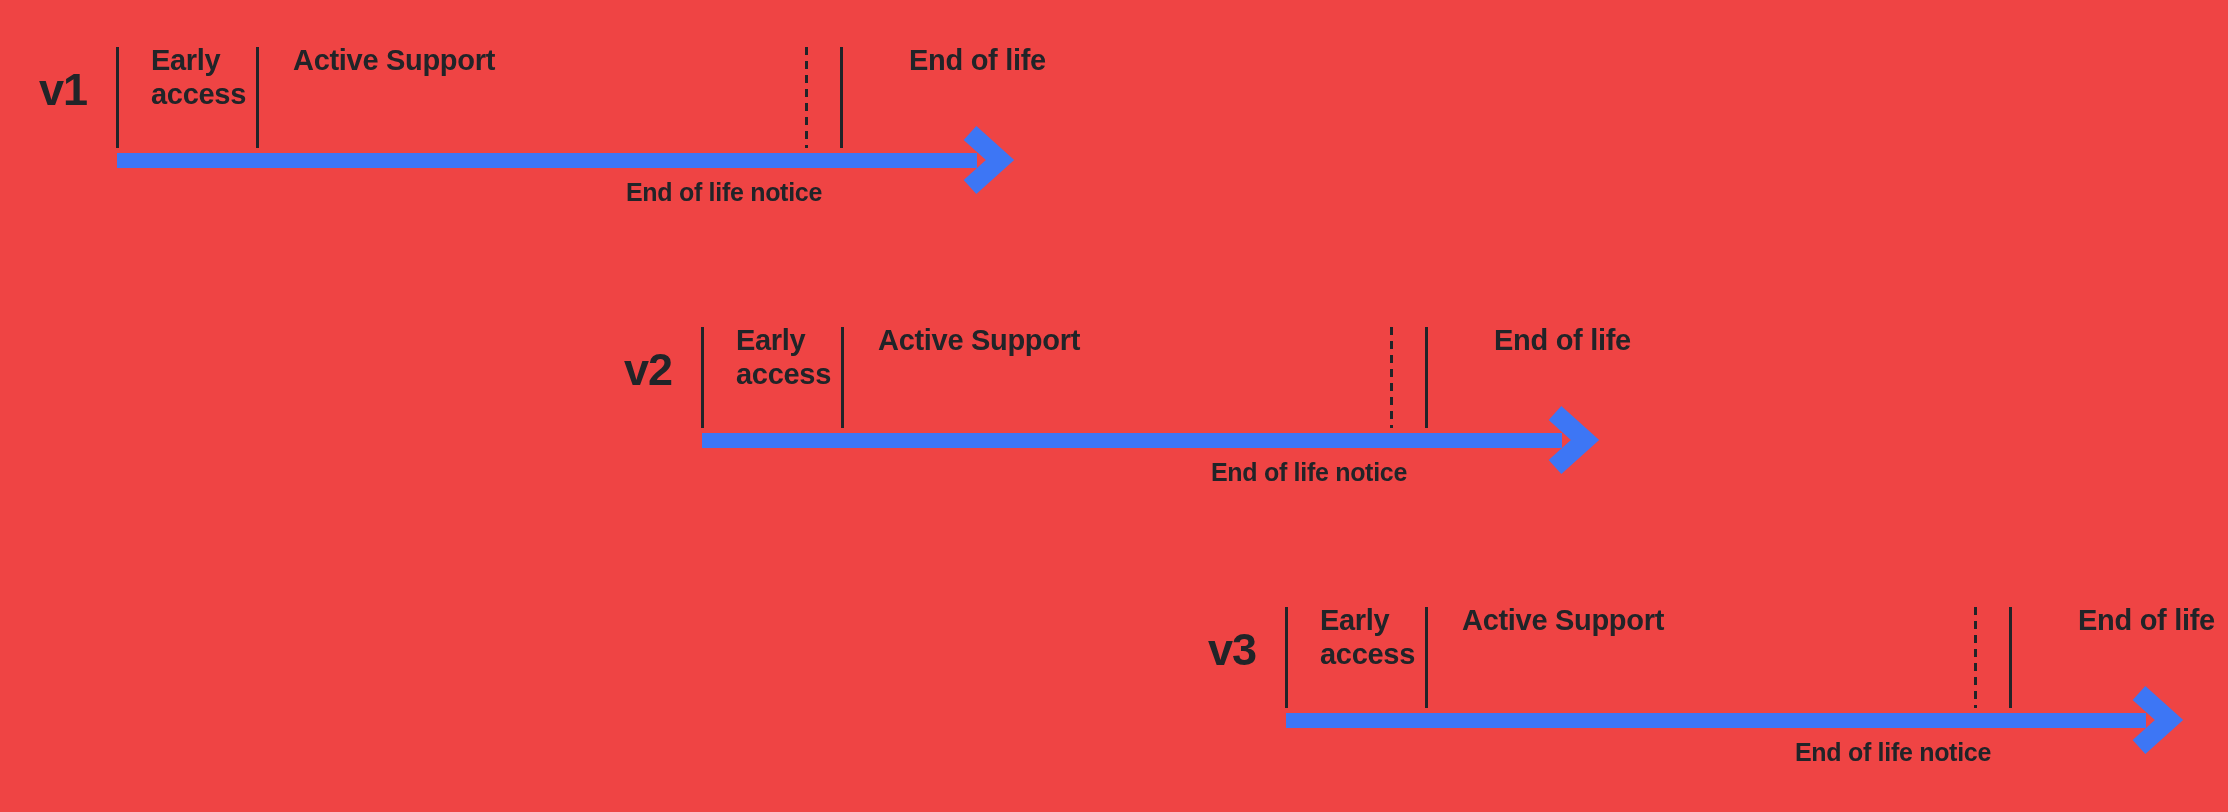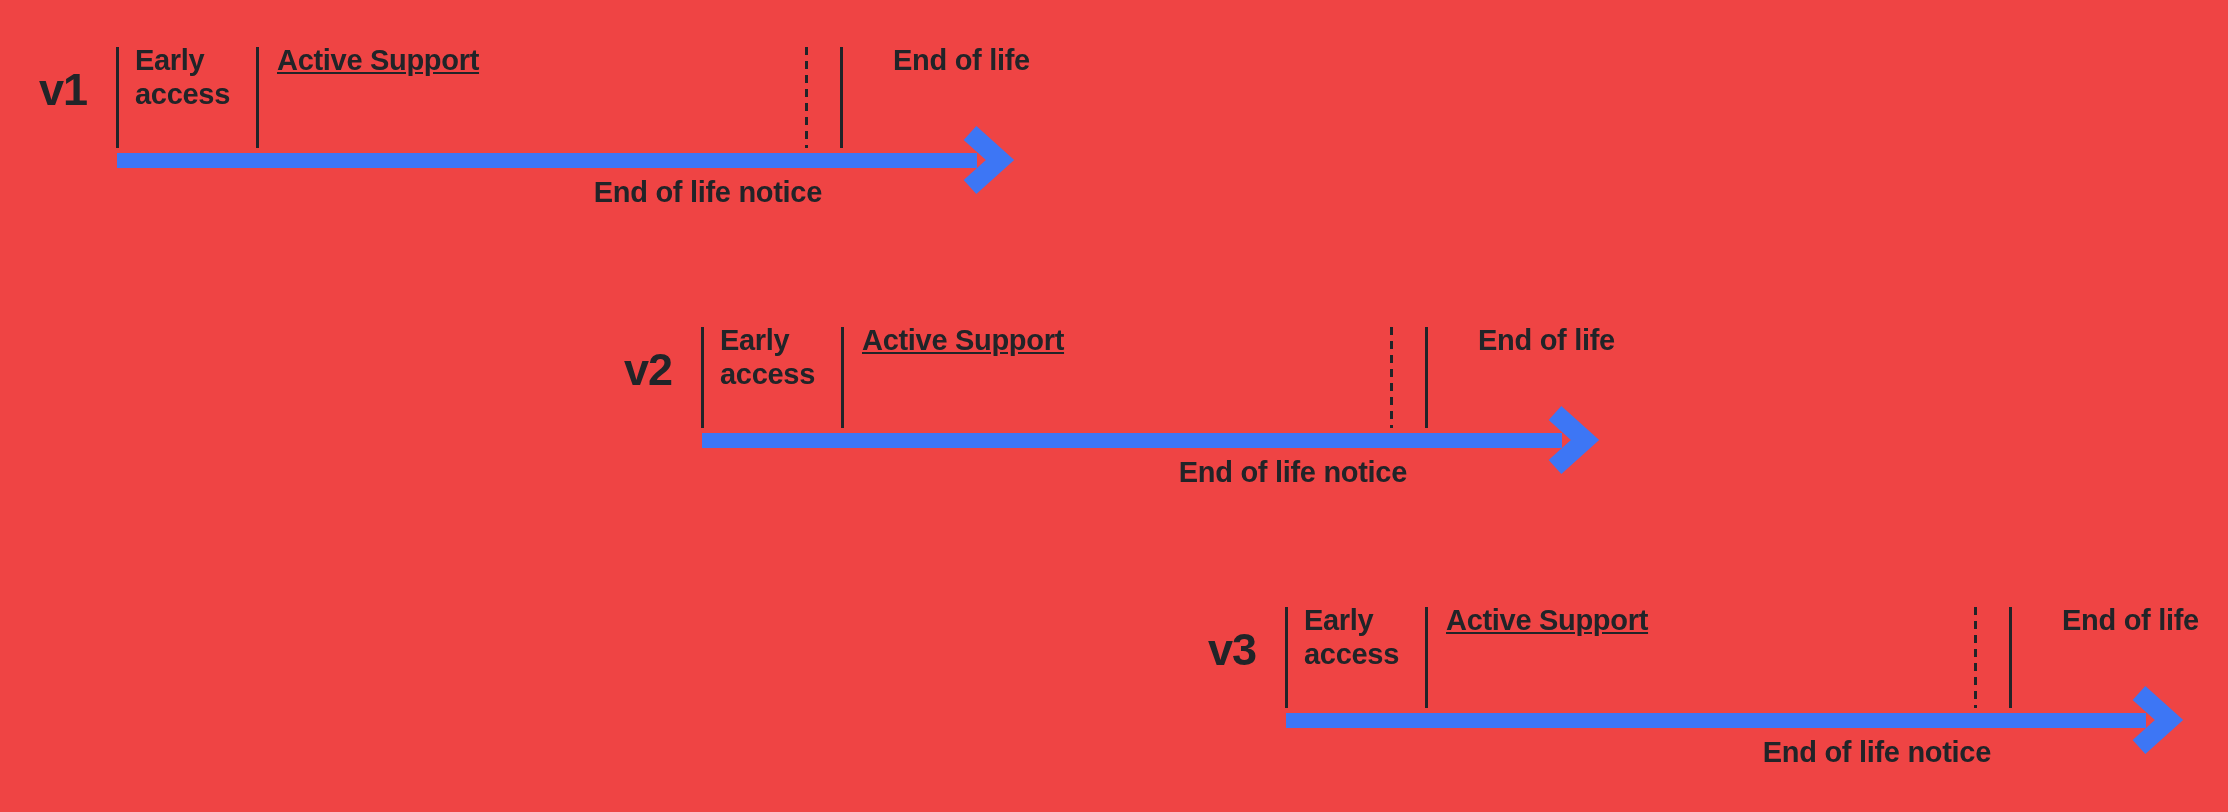--- a/index.html
+++ b/index.html
@@ -43,29 +43,29 @@
     position:absolute;left:840px;top:70px;width:70px;height:90px;
     overflow:visible;
   }
   .arrow-head polyline{
     fill:none;stroke:var(--arrow-blue);stroke-width:19;
     stroke-linecap:butt;stroke-linejoin:miter;stroke-miterlimit:10;
   }
 
   .phase-label{
     position:absolute;top:-4px;font-size:29px;line-height:34px;font-weight:700;
-    color:var(--ink);letter-spacing:-0.3px;white-space:nowrap;
+    color:var(--ink);letter-spacing:-0.3px;white-space:nowrap;margin-left:16px;
   }
   .phase-label.early{left:18px;width:120px;white-space:normal;}
-  .phase-label.active{left:160px;text-decoration:underline;}
+  .phase-label.active{left:160px;}
   .phase-label.eol{left:776px;}
 
   .notice-label{
     position:absolute;top:128px;left:400px;width:305px;text-align:right;
-    font-size:29px;line-height:34px;font-weight:700;color:var(--ink);
+    font-size:25px;line-height:34px;font-weight:700;color:var(--ink);
     letter-spacing:-0.3px;white-space:nowrap;
   }
 </style>
 </head>
 <body>
 
 <div class="canvas">
 
   <div class="timeline v1">
     <div class="version-label">v1</div>

